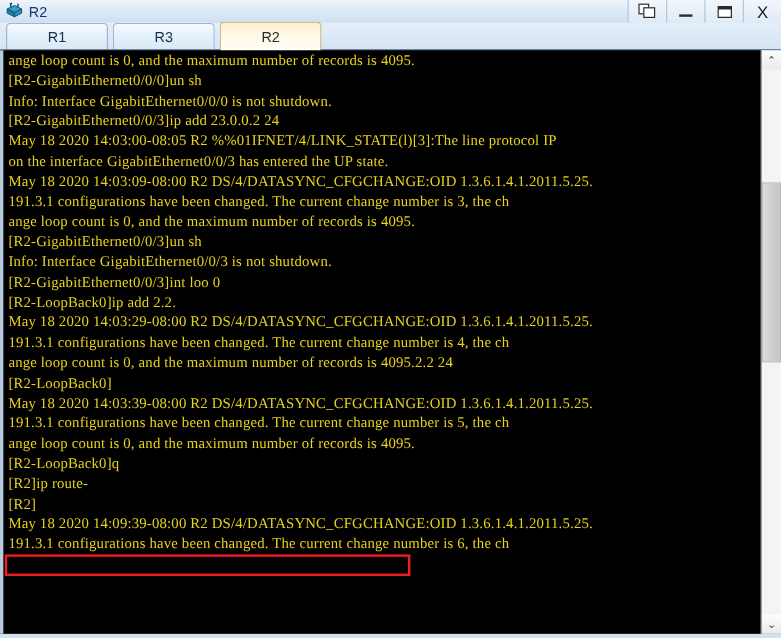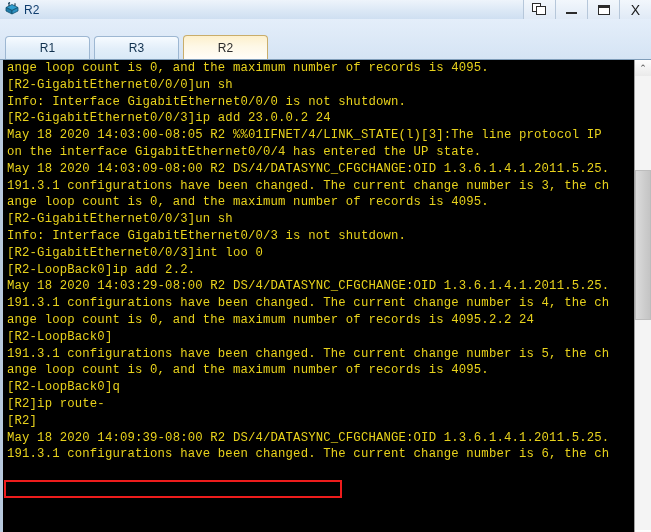--- a/index.html
+++ b/index.html
@@ -105,24 +105,24 @@
   .ico-close {
     font-size: 14px;
     color: #1a1a1a;
     font-family: "Liberation Sans", sans-serif;
     line-height: 1;
   }
 
   
   .tabstrip {
     position: relative;
-    height: 40px;
+    height: 22px;
     background: linear-gradient(180deg, #e4eefa 0%, #d5e4f4 100%);
     display: flex;
-    align-items: flex-end;
+    align-items: center;
     padding-left: 5px;
     box-sizing: border-box;
   }
   .tab {
     width: 85px;
     height: 23px;
     margin-right: 4px;
     border: 1px solid #9db7d2;
     border-bottom: none;
     border-radius: 4px 4px 0 0;
@@ -159,21 +159,21 @@
   }
   .term {
     position: relative;
     flex: 1 1 auto;
     background: #000000;
     overflow: hidden;
     padding: 1px 0 0 4px;
     box-sizing: border-box;
   }
   .line {
-    font-family: Liberation Mono, monospace;
+    font-family: Liberation Serif, serif;
     font-size: 12.3px;
     line-height: 16.8px;
     color: #e8d21c;
     white-space: pre;
     letter-spacing: 0.15px;
   }
   .line.partial-top {
     margin-top: -1px;
   }
 
@@ -284,32 +284,33 @@
   <div class="term-wrap">
     <div class="term-left-edge"></div>
 
     <div class="term" id="terminal">
 
       <div class="line partial-top">ange loop count is 0, and the maximum number of records is 4095.</div>
         <div class="line">[R2-GigabitEthernet0/0/0]un sh</div>
         <div class="line">Info: Interface GigabitEthernet0/0/0 is not shutdown.</div>
         <div class="line">[R2-GigabitEthernet0/0/3]ip add 23.0.0.2 24</div>
         <div class="line">May 18 2020 14:03:00-08:05 R2 %%01IFNET/4/LINK_STATE(l)[3]:The line protocol IP</div>
-        <div class="line">on the interface GigabitEthernet0/0/4 has entered the UP state.</div>
+        <div class="line">on the interface GigabitEthernet0/0/3 has entered the UP state.</div>
         <div class="line">May 18 2020 14:03:09-08:00 R2 DS/4/DATASYNC_CFGCHANGE:OID 1.3.6.1.4.1.2011.5.25.</div>
         <div class="line">191.3.1 configurations have been changed. The current change number is 3, the ch</div>
         <div class="line">ange loop count is 0, and the maximum number of records is 4095.</div>
         <div class="line">[R2-GigabitEthernet0/0/3]un sh</div>
         <div class="line">Info: Interface GigabitEthernet0/0/3 is not shutdown.</div>
         <div class="line">[R2-GigabitEthernet0/0/3]int loo 0</div>
         <div class="line">[R2-LoopBack0]ip add 2.2.</div>
         <div class="line">May 18 2020 14:03:29-08:00 R2 DS/4/DATASYNC_CFGCHANGE:OID 1.3.6.1.4.1.2011.5.25.</div>
         <div class="line">191.3.1 configurations have been changed. The current change number is 4, the ch</div>
         <div class="line">ange loop count is 0, and the maximum number of records is 4095.2.2 24</div>
         <div class="line">[R2-LoopBack0]</div>
+        <div class="line">May 18 2020 14:03:39-08:00 R2 DS/4/DATASYNC_CFGCHANGE:OID 1.3.6.1.4.1.2011.5.25.</div>
         <div class="line">191.3.1 configurations have been changed. The current change number is 5, the ch</div>
         <div class="line">ange loop count is 0, and the maximum number of records is 4095.</div>
         <div class="line">[R2-LoopBack0]q</div>
         <div class="line">[R2]ip route-</div>
         <div class="line">[R2]</div>
         <div class="line">May 18 2020 14:09:39-08:00 R2 DS/4/DATASYNC_CFGCHANGE:OID 1.3.6.1.4.1.2011.5.25.</div>
         <div class="line">191.3.1 configurations have been changed. The current change number is 6, the ch</div>
         <div class="redbox" style="top: 420px; border-color: rgb(238, 28, 28);"></div>
     </div>
 

